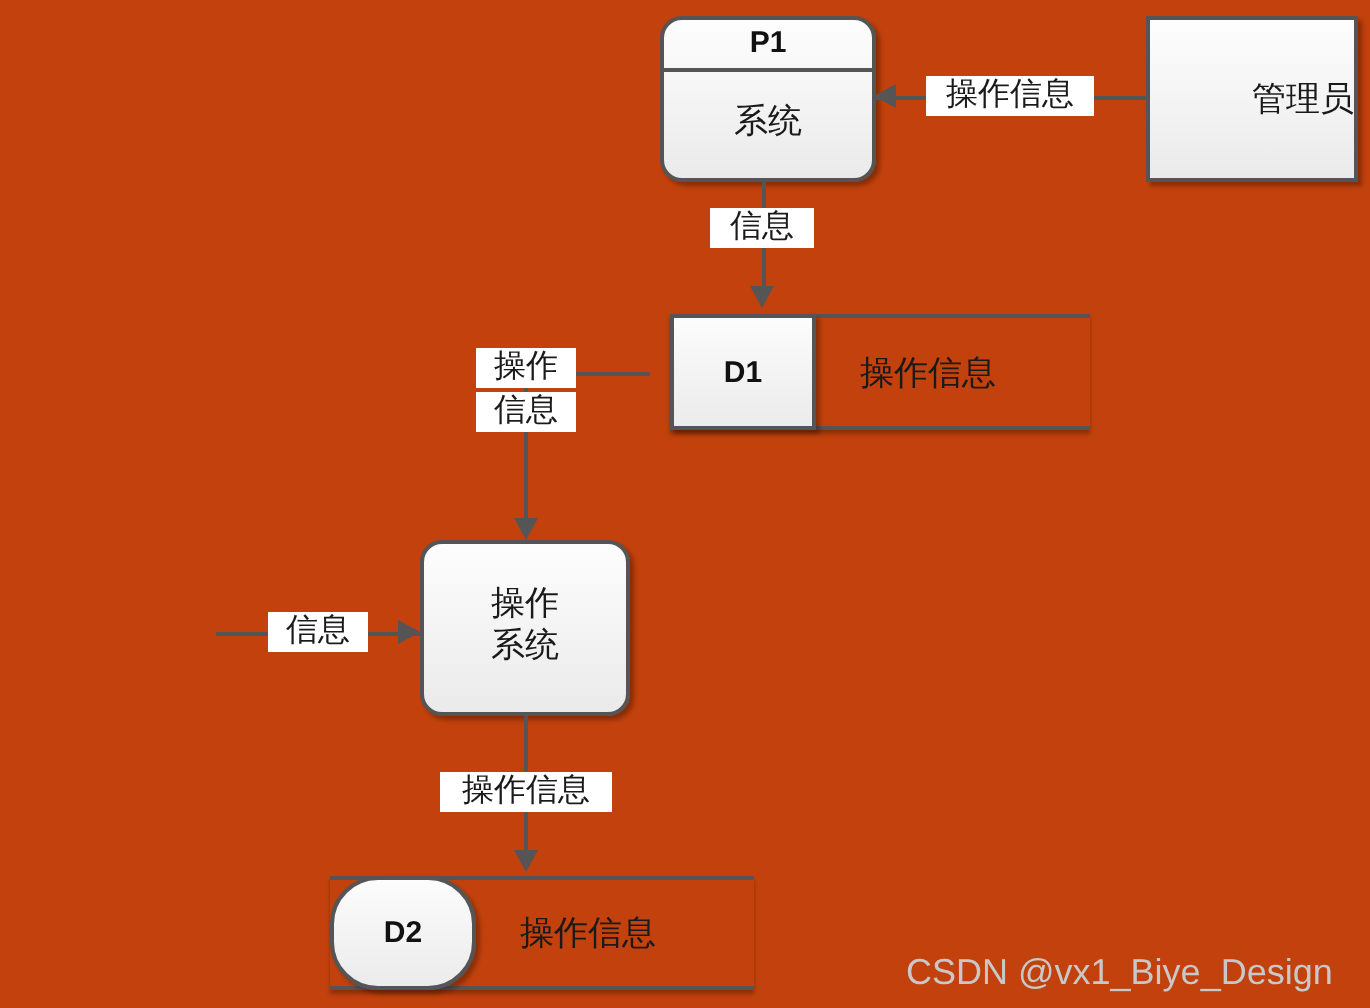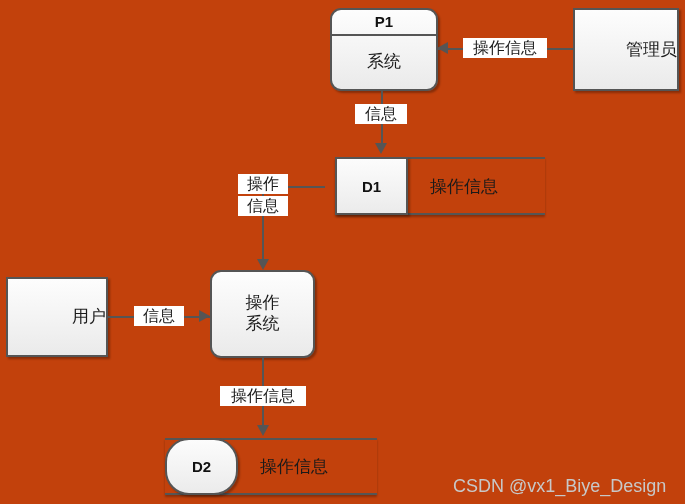--- a/index.html
+++ b/index.html
@@ -172,23 +172,20 @@
     <div class="sid" style="width:73px;">D1</div>
     <div class="sname" style="left:95px;">操作信息</div>
   </div>
 
   <div class="hline" style="left:262px; top:186px; width:63px;"></div>
   <div class="vline" style="left:262px; top:186px; height:74px;"></div>
   <div class="arrow down" style="left:257px; top:259px;"></div>
   <div class="flabel" style="left:238px; top:174px; width:50px;">操作</div>
   <div class="flabel" style="left:238px; top:196px; width:50px;">信息</div>
 
-  <div class="node entity" style="left:6px; top:277px; width:102px; height:80px;">
-    <div class="label">用户</div>
-  </div>
 
   <div class="hline" style="left:108px; top:316px; width:102px;"></div>
   <div class="arrow right" style="left:199px; top:310px;"></div>
   <div class="flabel" style="left:134px; top:306px; width:50px;">信息</div>
 
   <div class="node process" style="left:210px; top:270px; width:105px; height:88px;">
     <div class="pbody">
       <span>操作</span>
       <span>系统</span>
     </div>

